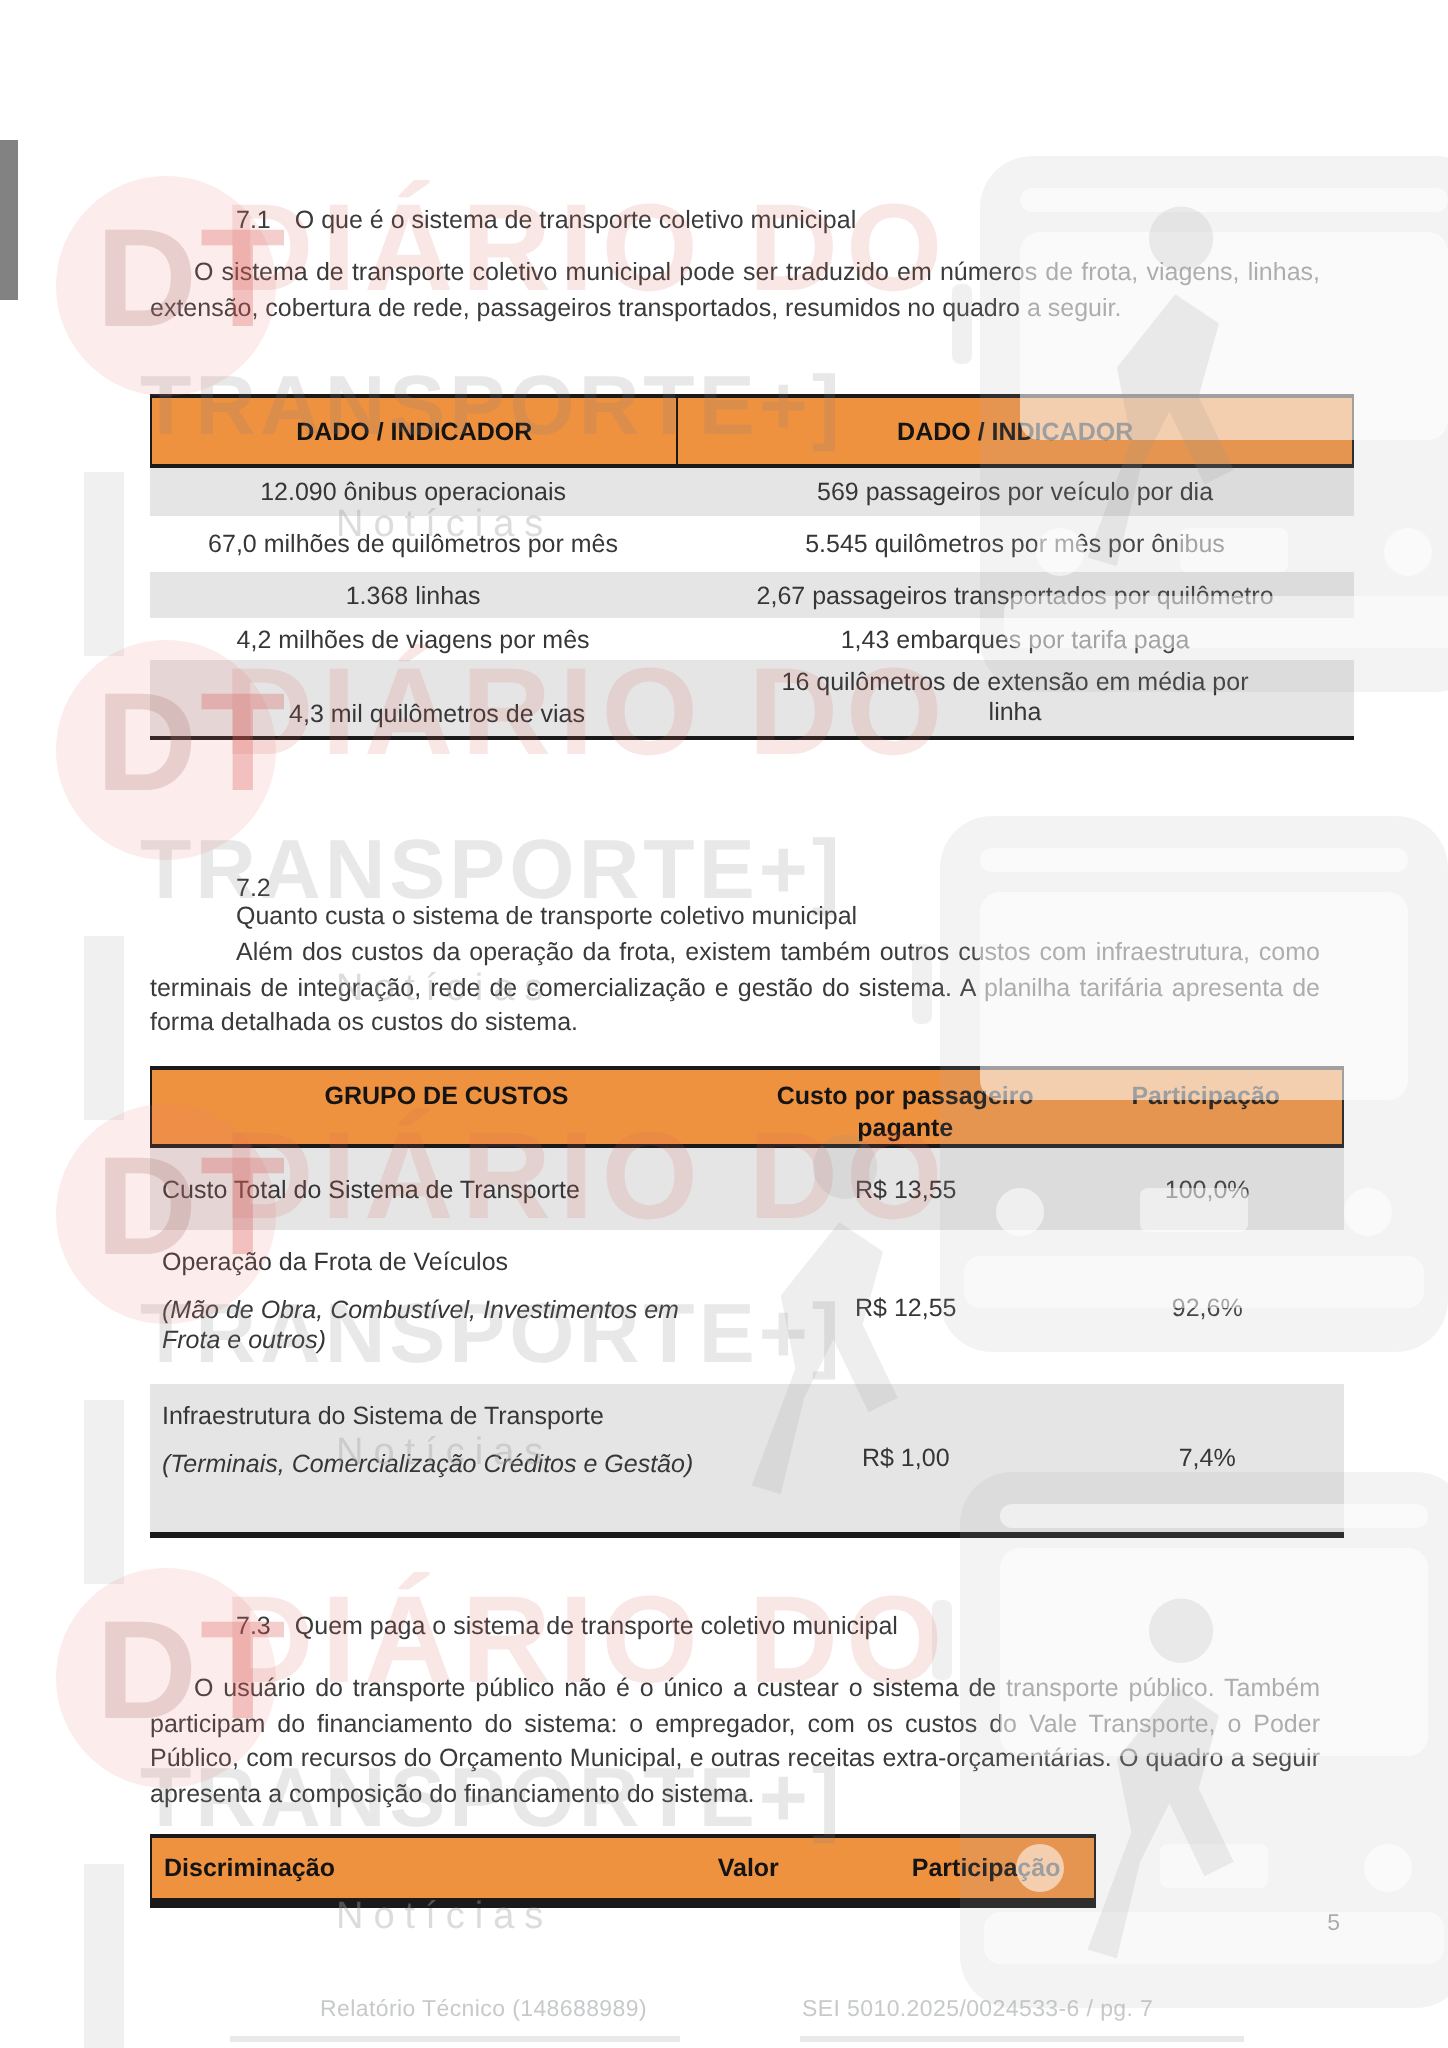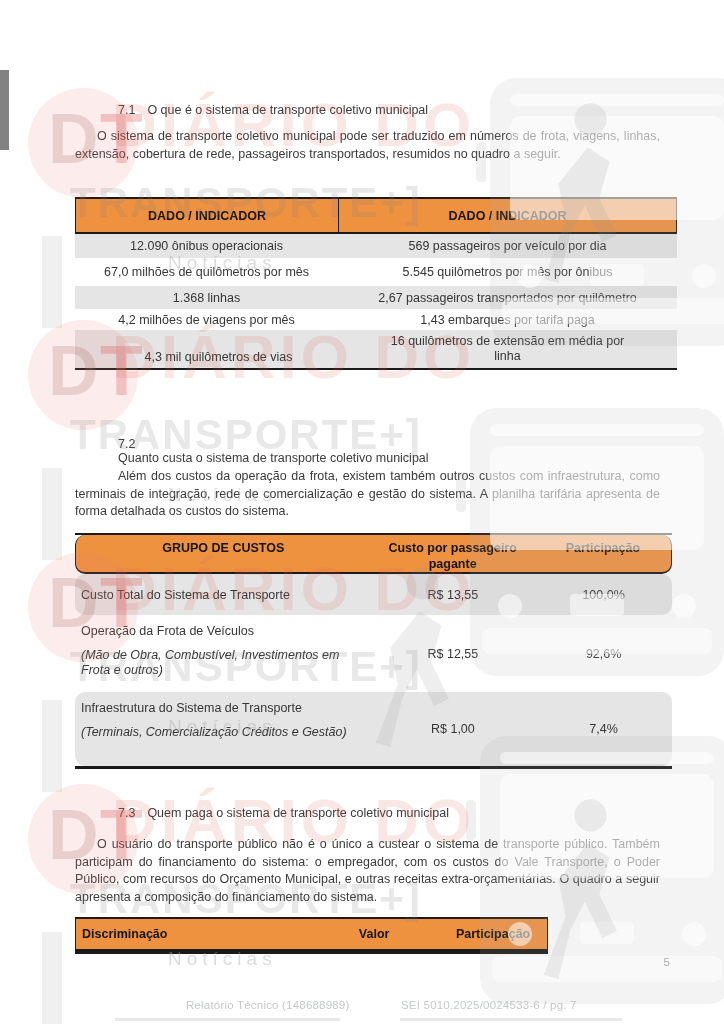--- a/index.html
+++ b/index.html
@@ -36,40 +36,40 @@
   .t1 { top:197px; width:602px; border-bottom:2.5px solid #1a1a1a; }
   .t1 .tbl-hdr, .t1 .row { grid-template-columns:43.7% 56.3%; }
   .t1 .tbl-hdr { height:35px; }
   .t1 .tbl-hdr .hcell + .hcell { border-left:1.5px solid #1a1a1a; }
   .h24{height:24px} .h28{height:28px} .h23{height:23px} .h21{height:21px} .h38{height:38px}
   .t1 .bottom-left { align-items:flex-end; padding-bottom:4px;padding-left:24px; }
   .t1 .wrap250 { display:inline-block; max-width:260px; line-height:15px; }
 
   
   .t2 { top:533px; width:597px; border-bottom:3px solid #1a1a1a; }
-  .t2 .tbl-hdr, .t2 .row { grid-template-columns:49.5% 27.6% 22.9%;border-radius:10px; }
+  .t2 .tbl-hdr, .t2 .row { grid-template-columns:49.5% 27.6% 22.9%; }
   .t2 .tbl-hdr { height:39px; }
   .t2 .tbl-hdr .hcell { align-items:flex-start; padding-top:5px; line-height:16px; }
   .t2 .wrap140 { display:inline-block; max-width:142px; }
   .h41{height:41px} .h77{height:77px} .h74{height:74px}
   .t2 .gcell { justify-content:flex-start; text-align:left; padding-left:6px; }
   .t2 .gcell-multi {
     display:block; text-align:left; padding:9px 12px 0 6px; line-height:15.5px;
   }
   .t2 .detail { font-style:italic; margin-top:8px; }
 
   
   .t3 { top:917px; width:473px; border-bottom:3px solid #1a1a1a; }
   .t3 .tbl-hdr { grid-template-columns:49.5% 27.6% 22.9%; height:32px; }
   .t3 .hcell.left { justify-content:flex-start; padding-left:6px; }
 
   
   .page-num { left:640px; top:956px; width:30px; text-align:right; font-size:11.5px; color:#4a4a4a; }
   .footer-item { top:999px; font-size:11.5px; color:#c7c9ca; letter-spacing:.2px; }
-  .fl { left:160px;margin-left:26px; } .fr { left:401px; }
+  .fl { left:160px; } .fr { left:401px; }
   .footer-line { top:1018px; height:3px; background:#e9e9e9; }
 
   
   .watermark { position:absolute; inset:0; pointer-events:none; z-index:5; }
   .wm { position:absolute; left:0; width:724px; height:232px; }
   .wm-circle { position:absolute; left:28px; top:0; width:110px; height:110px;
                border-radius:50%; background:rgba(233,120,114,0.14); }
   .wm-d { position:absolute; left:48px; top:16px; font-size:70px; font-weight:800;
           color:rgba(170,118,115,0.25); line-height:1; }
   .wm-t { position:absolute; left:100px; top:16px; font-size:70px; font-weight:800;

